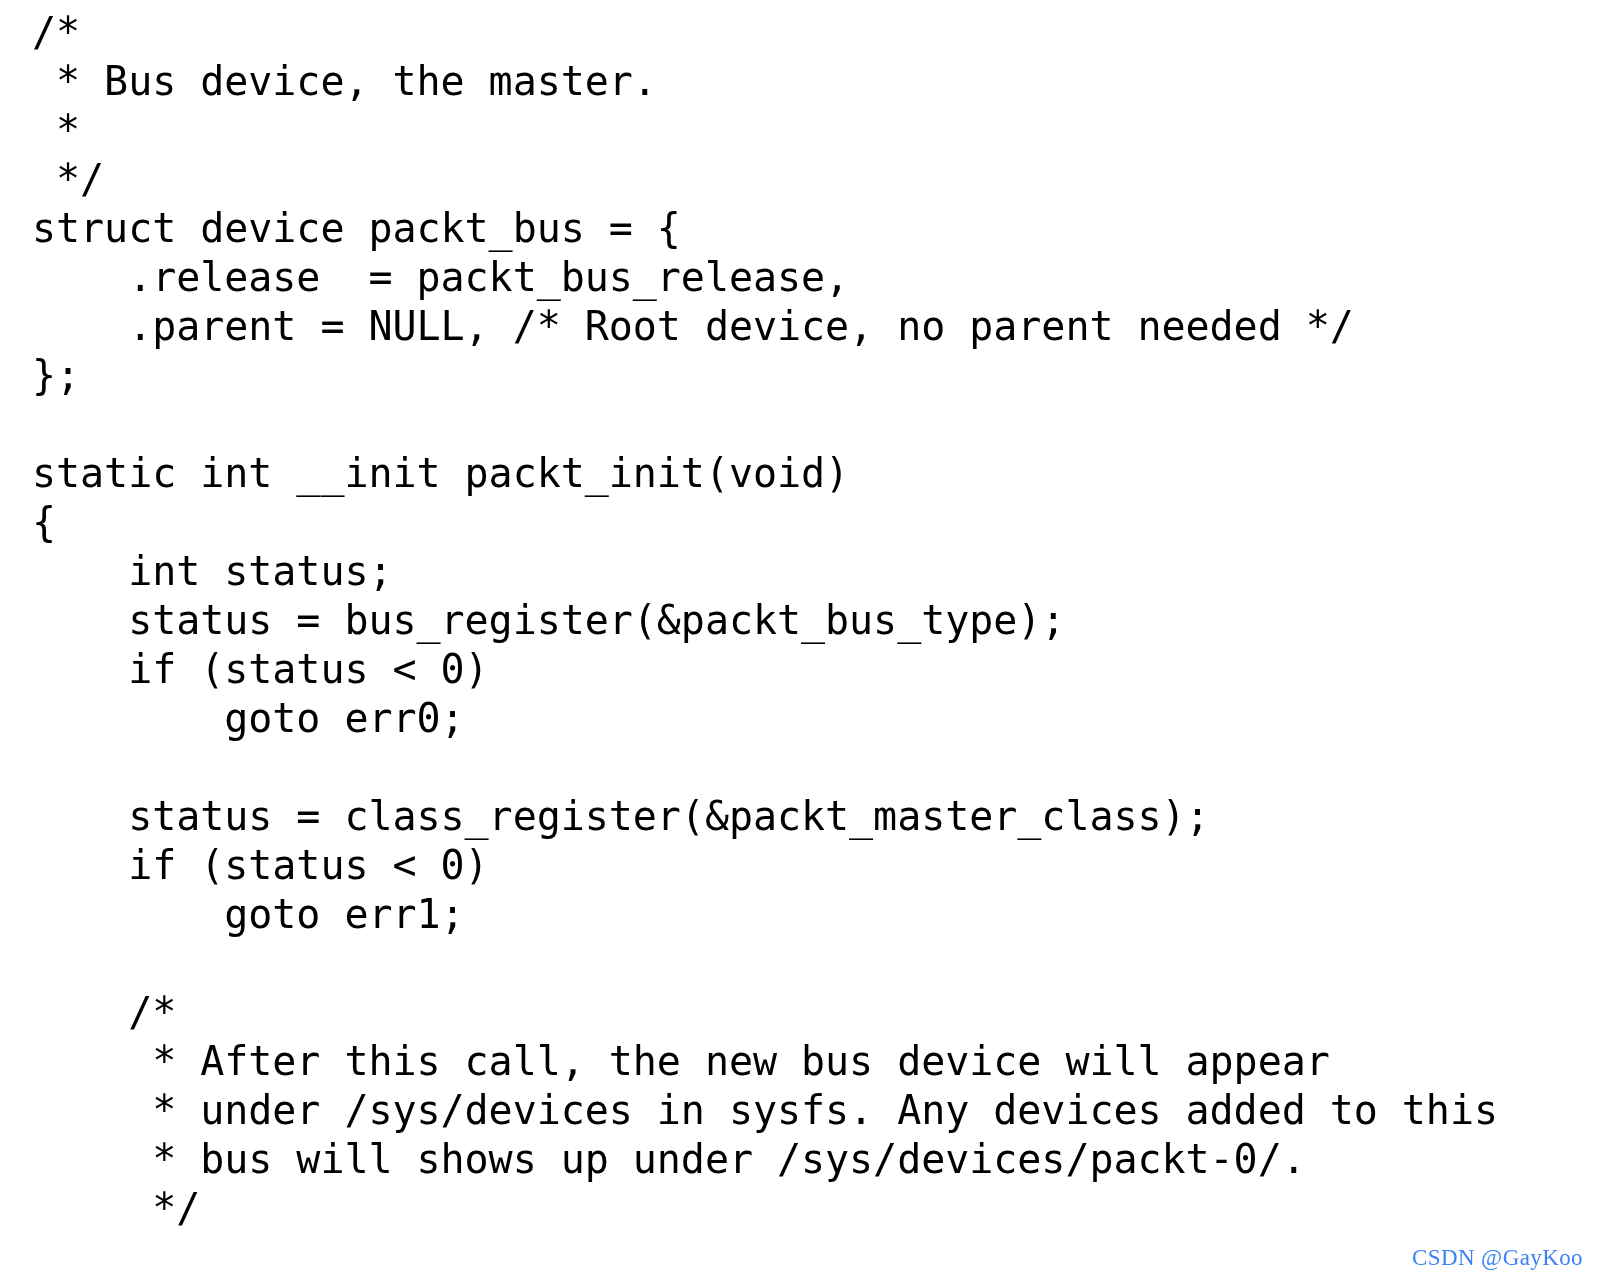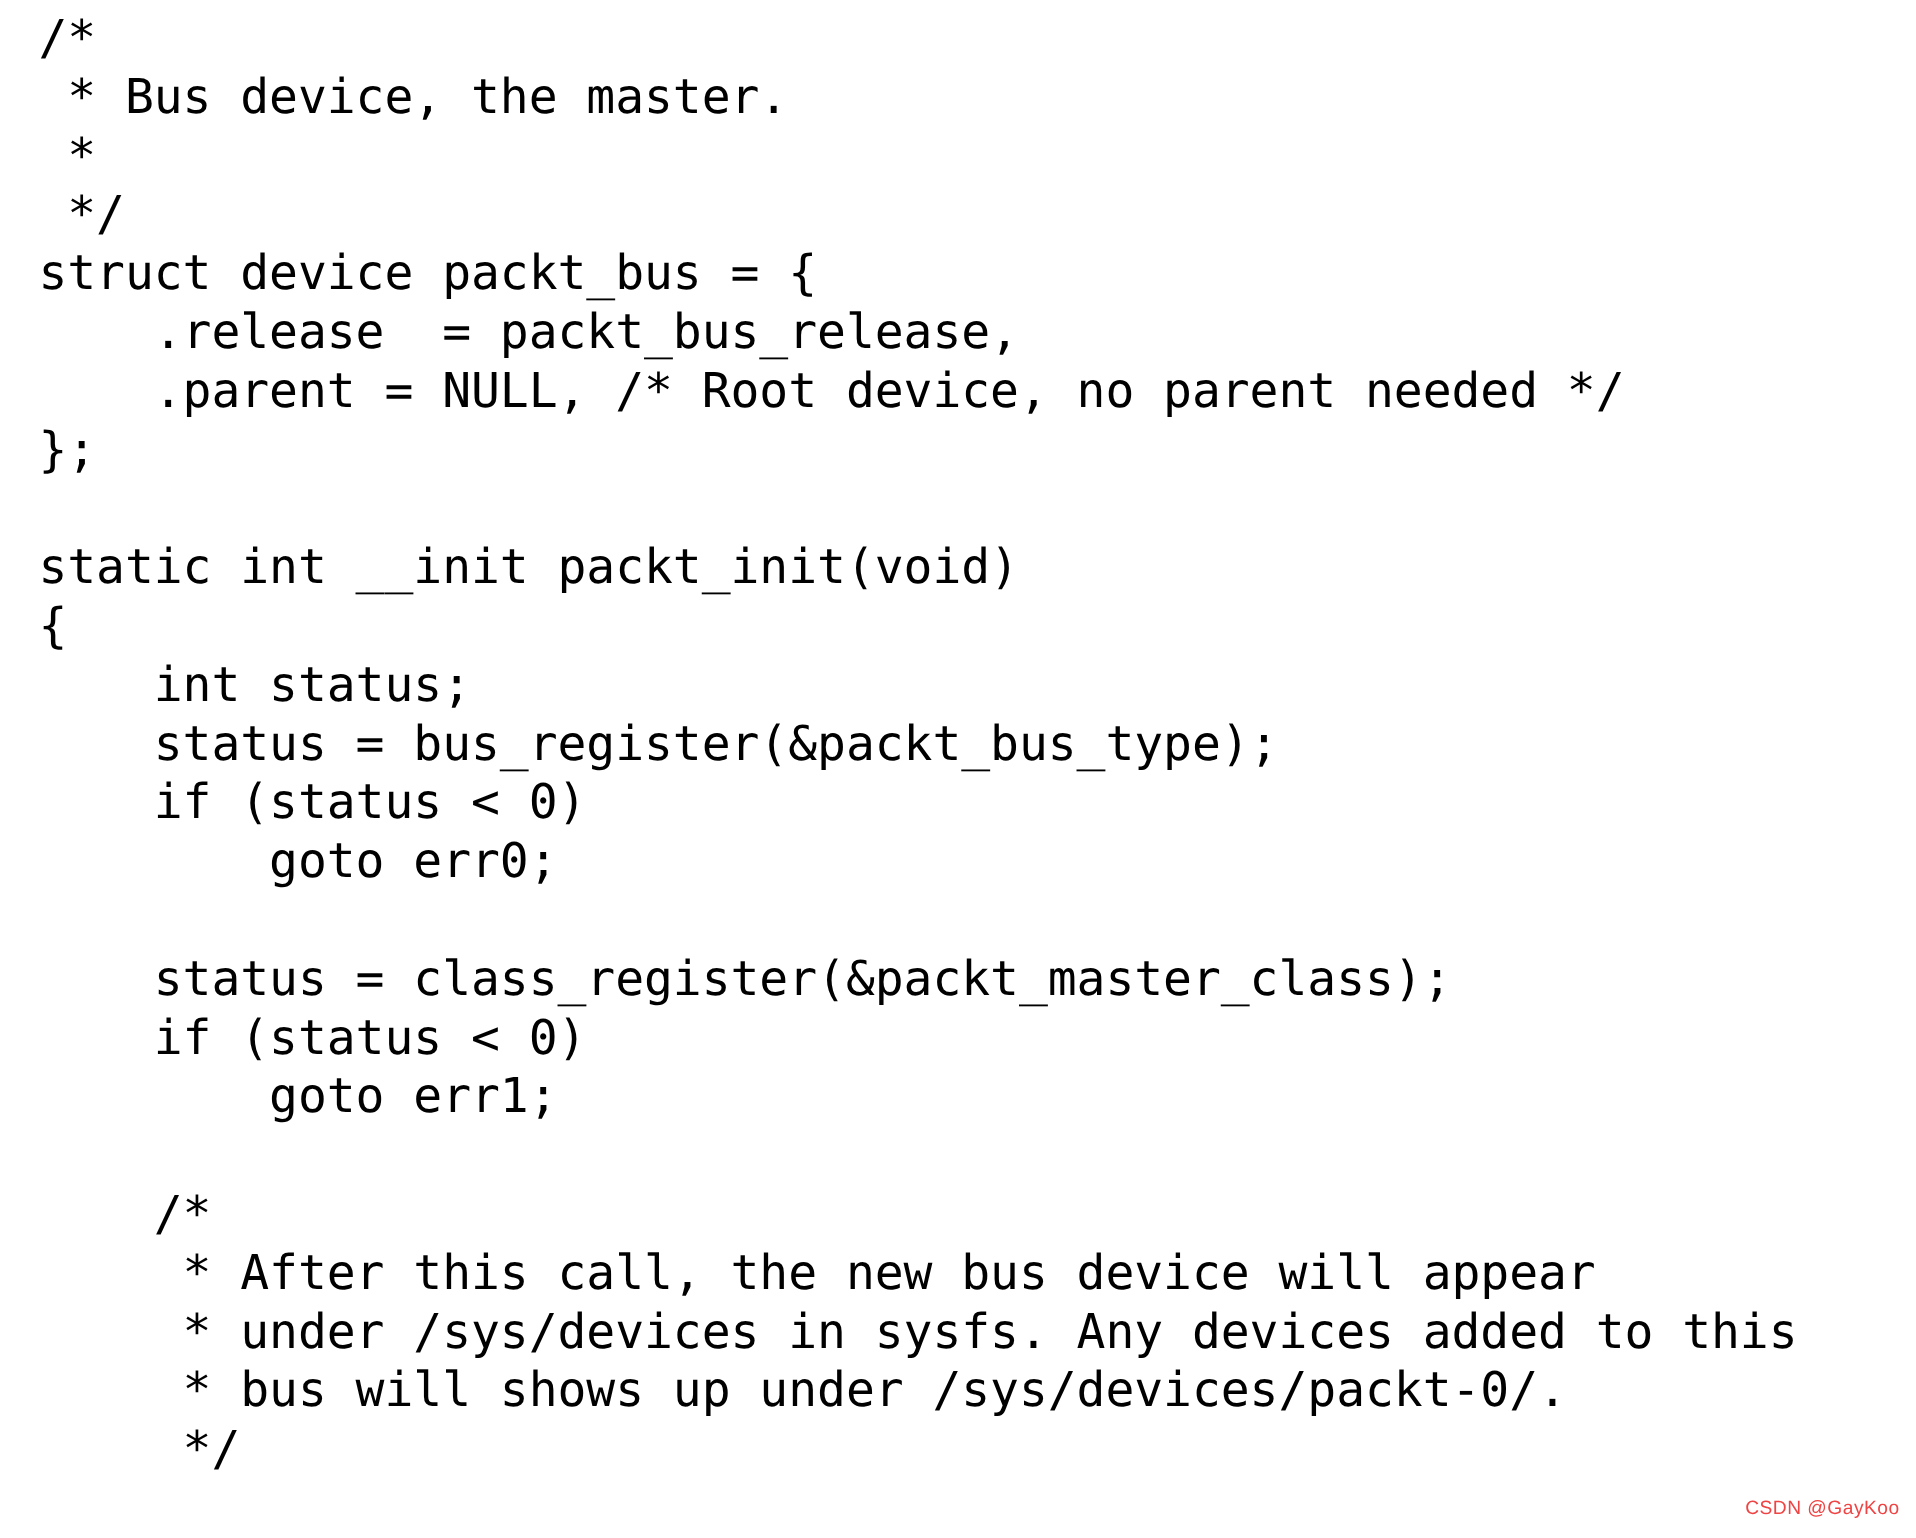--- a/index.html
+++ b/index.html
@@ -38,24 +38,24 @@
     height: 49px;
     white-space: pre;
   }
   .code-line:empty::after {
     content: "\00a0";
   }
   #watermark {
     position: absolute;
     right: 14px;
     bottom: 10px;
-    font-family: Liberation Sans, sans-serif;
-    font-size: 16px;
+    font-family: Liberation Serif, serif;
+    font-size: 23px;
     line-height: 28px;
-    color: #ef4444;
+    color: #3b82f6;
     letter-spacing: 0.4px;
     white-space: pre;
   }
 </style>
 </head>
 <body>
 
 <div id="code-page">
 
   <pre id="code-block"><span class="code-line">/*</span><span class="code-line"> * Bus device, the master.</span><span class="code-line"> *</span><span class="code-line"> */</span><span class="code-line">struct device packt_bus = {</span><span class="code-line">    .release  = packt_bus_release,</span><span class="code-line">    .parent = NULL, /* Root device, no parent needed */</span><span class="code-line">};</span><span class="code-line"></span><span class="code-line">static int __init packt_init(void)</span><span class="code-line">{</span><span class="code-line">    int status;</span><span class="code-line">    status = bus_register(&amp;packt_bus_type);</span><span class="code-line">    if (status &lt; 0)</span><span class="code-line">        goto err0;</span><span class="code-line"></span><span class="code-line">    status = class_register(&amp;packt_master_class);</span><span class="code-line">    if (status &lt; 0)</span><span class="code-line">        goto err1;</span><span class="code-line"></span><span class="code-line">    /*</span><span class="code-line">     * After this call, the new bus device will appear</span><span class="code-line">     * under /sys/devices in sysfs. Any devices added to this</span><span class="code-line">     * bus will shows up under /sys/devices/packt-0/.</span><span class="code-line">     */</span></pre>

